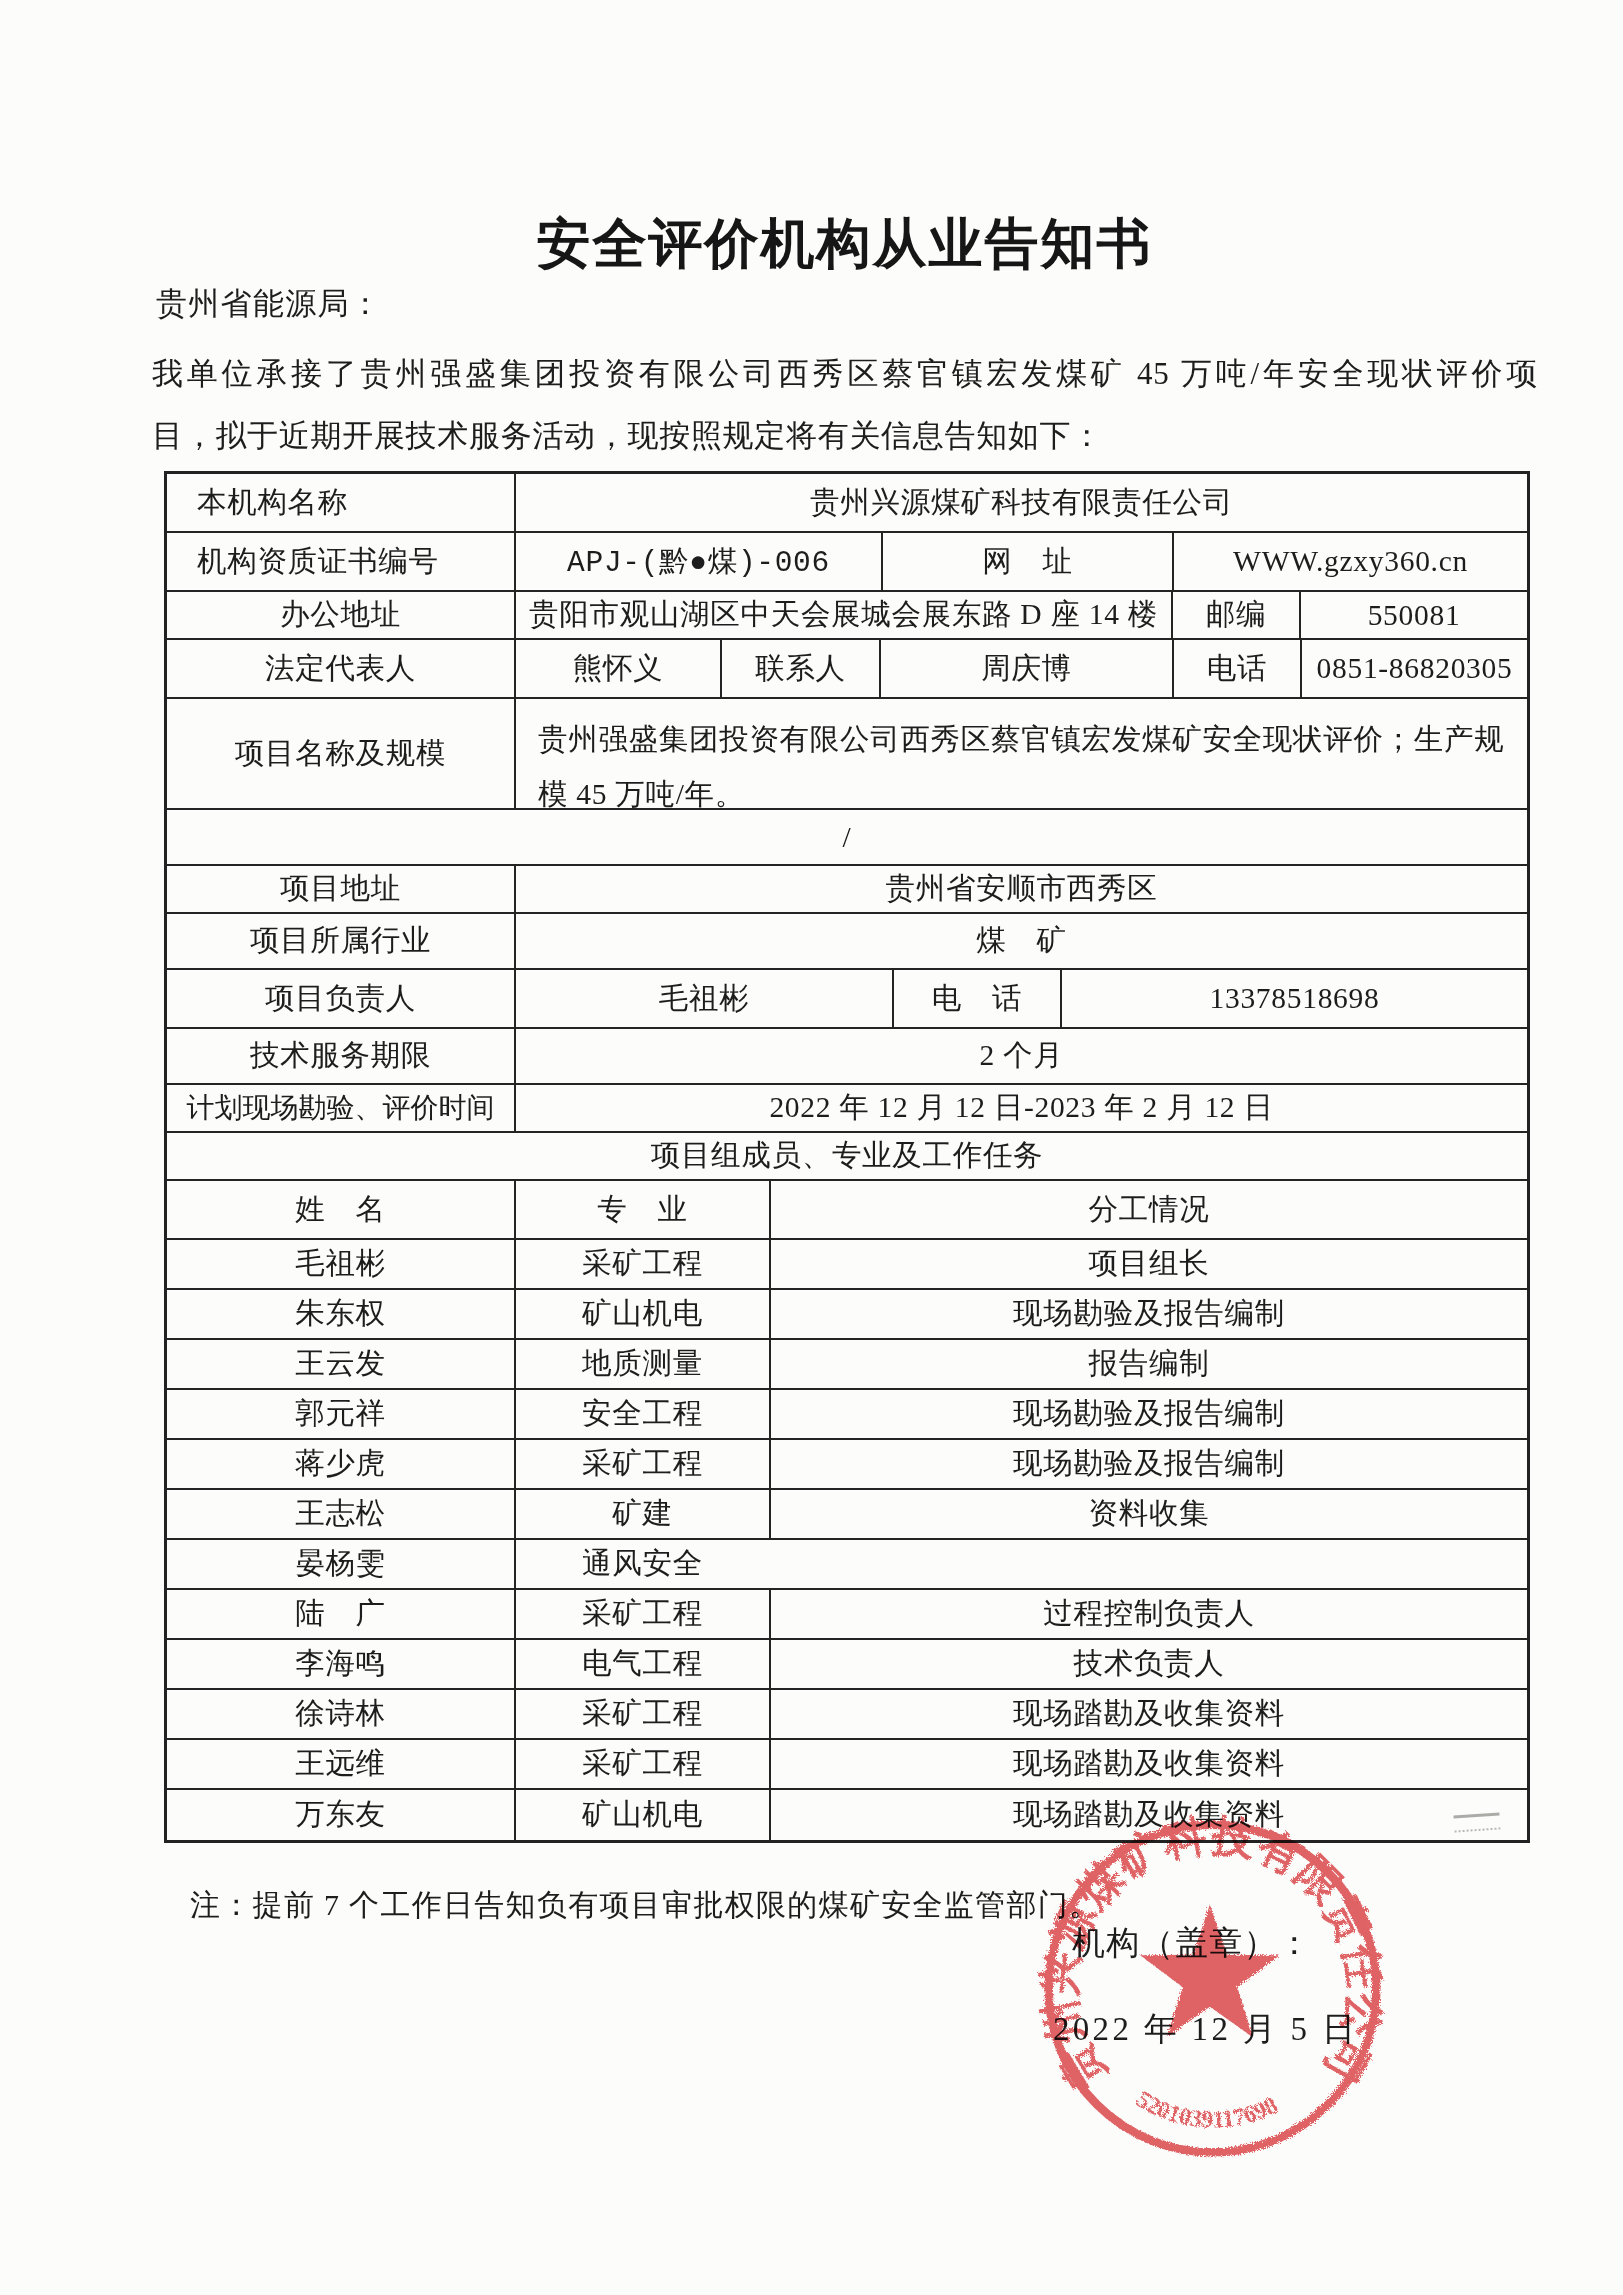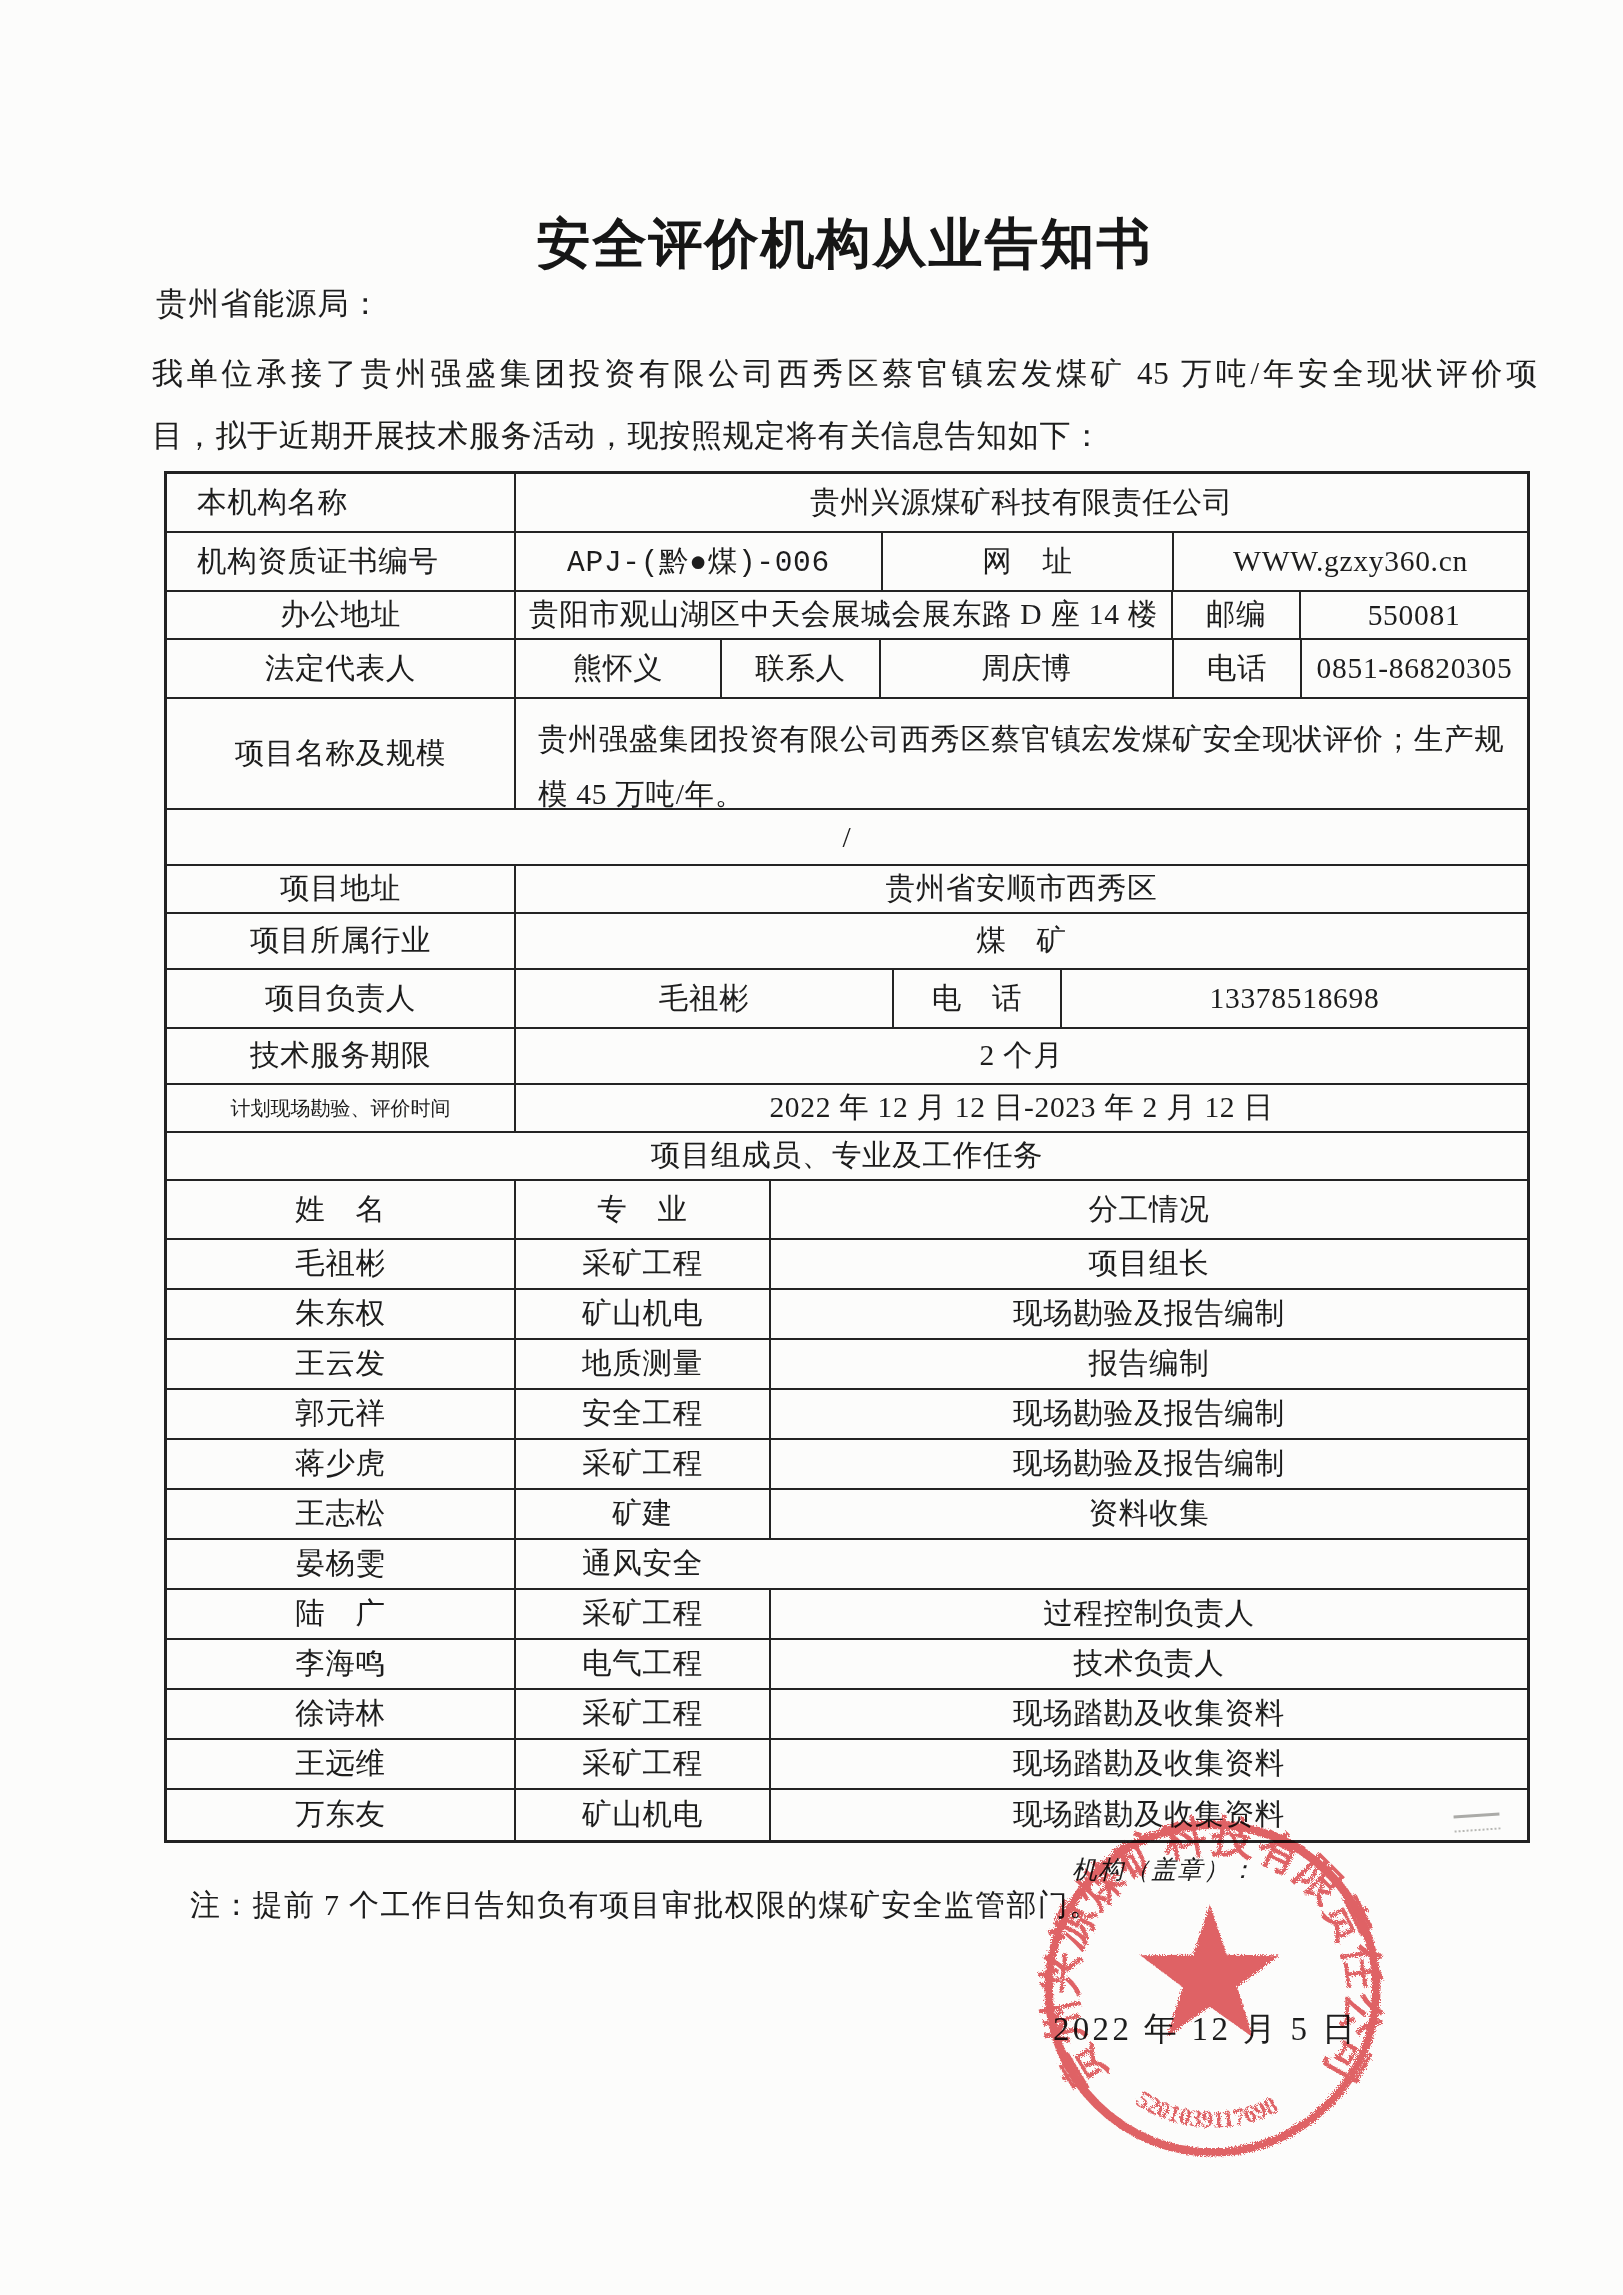--- a/index.html
+++ b/index.html
@@ -49,28 +49,28 @@
   .w243{width:159px;flex:0 0 159px;}
   .w447{width:293px;flex:0 0 293px;}
   .w577{width:378px;flex:0 0 378px;}
   .w256{width:168px;flex:0 0 168px;}
   .w390{width:255px;flex:0 0 255px;}
   .h90{height:59px;}
   .h88{height:48px;}
   .h86{height:56px;}
   .h170{height:111px;}
   .h76{height:50px;}
-  .tight{font-size:20px;letter-spacing:0;padding:0 6px;}
+  .tight{font-size:28px;letter-spacing:0;padding:0 6px;}
   .pval{
     display:block;text-align:left;padding:13px 19.6px 0 22px;
     line-height:55px;justify-content:flex-start;
   }
   
   #note{left:190px;top:1885px;font-size:30px;letter-spacing:1.3px;}
-  #seal-label{left:1072px;top:1853px;font-size:25px;letter-spacing:1.3px;font-style:italic;}
+  #seal-label{left:1072px;top:1921px;font-size:33px;letter-spacing:1.3px;}
   #sign-date{left:1053px;top:2007px;font-size:33px;letter-spacing:3.3px;}
   
   #stamp{
     left:1029px;top:1805px;width:367px;height:367px;
     mix-blend-mode:multiply;opacity:0.86;
     pointer-events:none;
   }
   .stamp-red{fill:#dd4a4e;}
   .stamp-stroke{fill:none;stroke:#dd4a4e;stroke-width:13px;}
   .stamp-co{font-size:67px;font-weight:700;letter-spacing:2px;}

